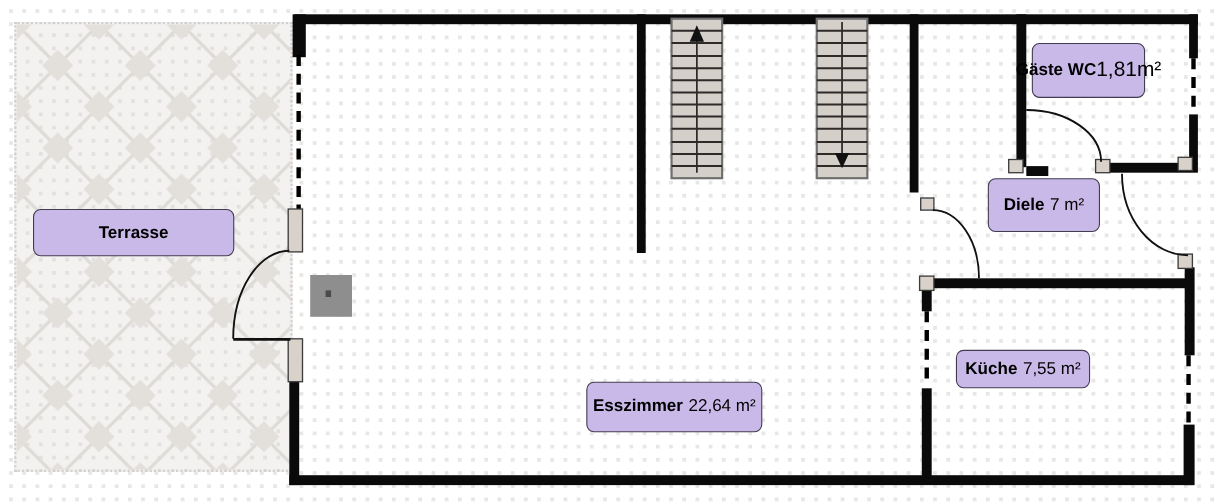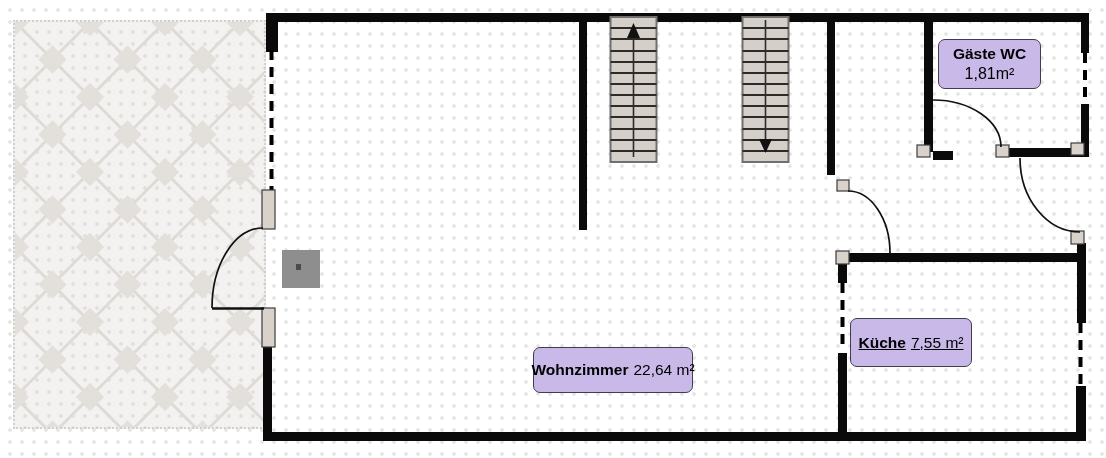--- a/index.html
+++ b/index.html
@@ -30,22 +30,22 @@
     background:#c9b9e9;
     border:1.5px solid #423c50;
     border-radius:7px;
     box-sizing:border-box;
     font-size:15.5px;color:#000;
     white-space:nowrap;
     z-index:5;
   }
   .label b{font-weight:bold;}
   .label .area{margin-left:5px;}
-  .label.two-line{flex-direction:column;line-height:1.2;}
-  .label.two-line .area{margin-left:0;font-size:16px;}
+  .label.two-line{flex-direction:row;line-height:1.2;}
+  .label.two-line .area{margin-left:0;font-size:19px;}
 </style>
 </head>
 <body>
 
 <div class="plan">
 
   <div class="terrace">
     <svg xmlns="http://www.w3.org/2000/svg">
       <defs>
         <pattern id="lattice" patternUnits="userSpaceOnUse" width="75" height="75">
@@ -123,31 +123,38 @@
       <line x1="765.5" y1="20" x2="765.5" y2="140" stroke="#2e2a28" stroke-width="1.6"></line>
       <polygon points="765.5,153 759,139 772,139" fill="#111111"></polygon>
     </g>
 
     <g>
       <rect x="282" y="250" width="38" height="38" fill="#8e8e8e"></rect>
       <rect x="296" y="264" width="5" height="6" fill="#4a4a4a"></rect>
     </g>
   </svg>
 
+  <div class="label" style="left:30px;top:190px;width:183px;height:43px;">
+    <b>Terrasse</b>
+  </div>
 
 
   <div class="label two-line" style="left:938px;top:39px;width:103px;height:50px;">
     <b>Gäste WC</b>
     <span class="area">1,81m²</span>
   </div>
 
+  <div class="label" style="left:898px;top:162px;width:102px;height:49px;">
+    <b>Diele</b>
+    <span class="area">7 m²</span>
+  </div>
 
-  <div class="label" style="left:850px;top:318px;width:122px;height:49px;text-decoration:underline;">
+  <div class="label" style="left:869px;top:318px;width:122px;height:35px;">
     <b>Küche</b>
     <span class="area">7,55 m²</span>
   </div>
 
   <div class="label" style="left:533px;top:347px;width:160px;height:46px;">
-    <b>Wohnzimmer</b>
+    <b>Esszimmer</b>
     <span class="area">22,64 m²</span>
   </div>
 
 </div>
 
 </body></html>

